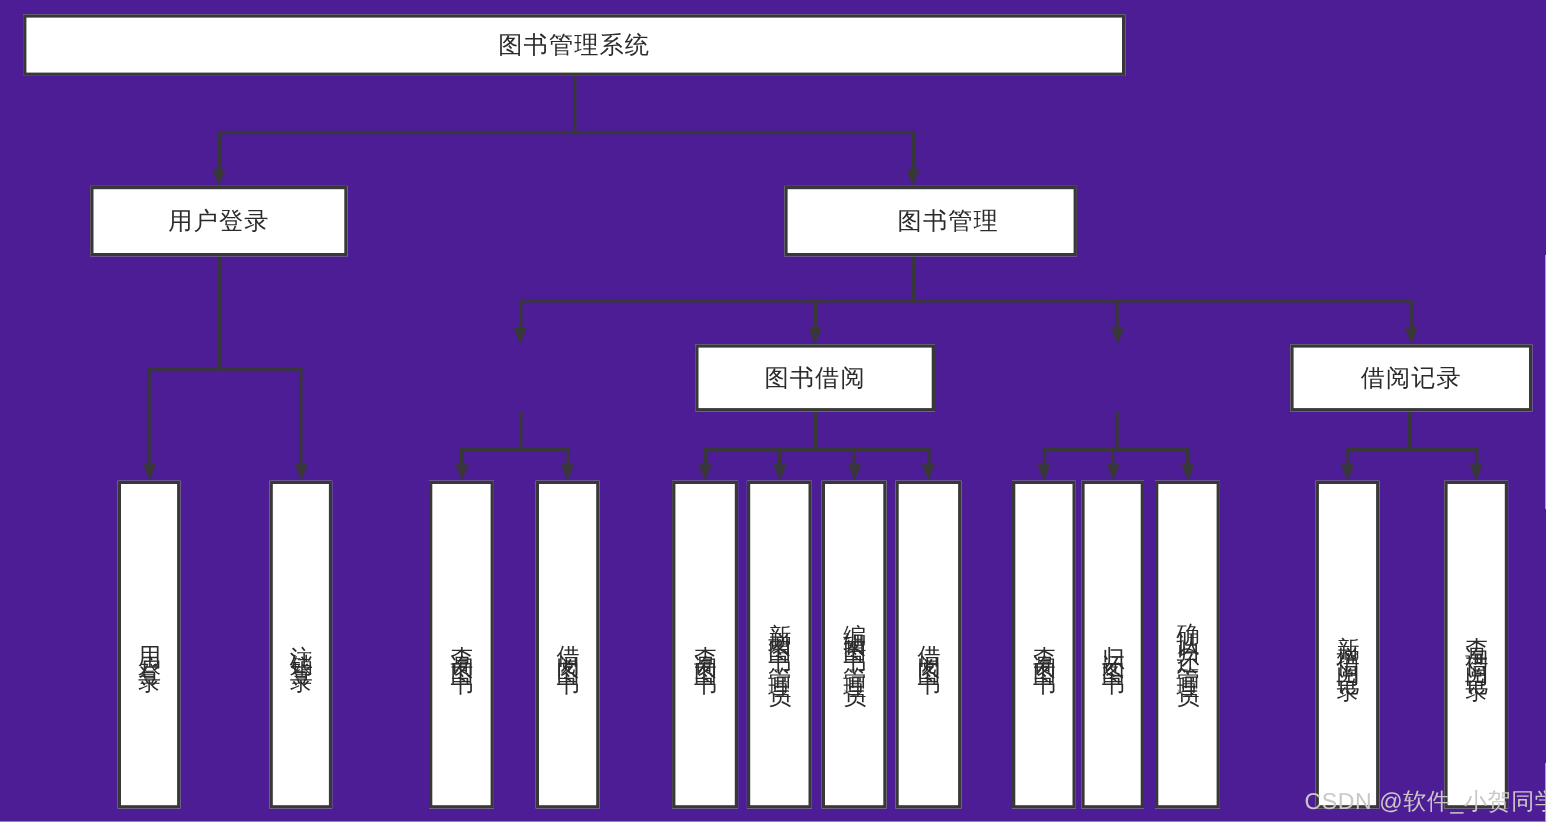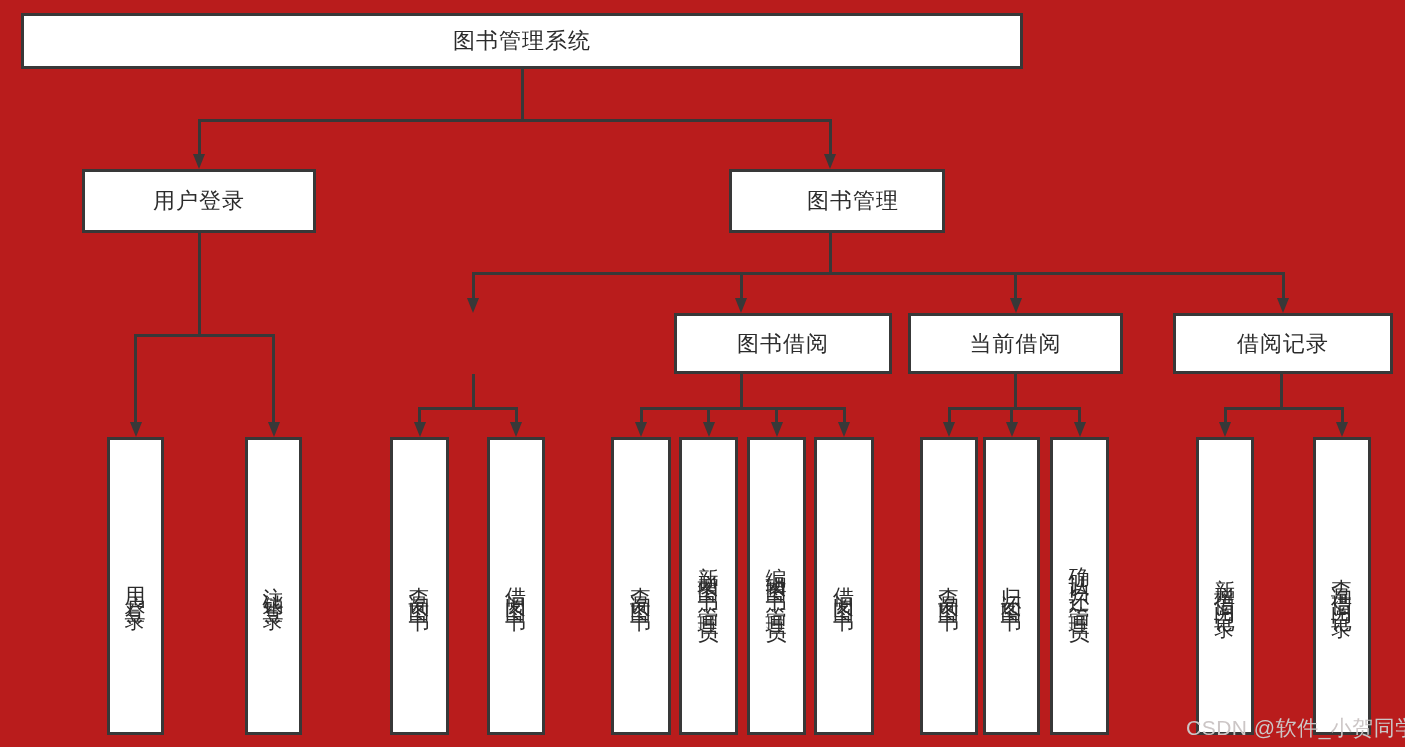--- a/index.html
+++ b/index.html
@@ -1,19 +1,19 @@
 <!DOCTYPE html>
 <html><head>
 <meta charset="utf-8">
 <style>
   html,body{margin:0;padding:0;background:#ffffff;}
   .canvas{
     position:relative;
     width:1405px;height:747px;
-    background:#b91c1c;
+    background:#4c1d95;
     font-family:"Liberation Sans","DejaVu Sans",sans-serif;
     overflow:hidden;
   }
   .node{
     position:absolute;
     background:#ffffff;
     border:3px solid #383838;
     box-sizing:border-box;
     display:flex;
     align-items:center;
@@ -58,29 +58,26 @@
 
 <div class="canvas">
 
   <div class="node hnode" style="left:21px;top:13px;width:1002px;height:56px;">
     <span class="lbl">图书管理系统</span>
   </div>
 
   <div class="node hnode" style="left:82px;top:169px;width:234px;height:64px;">
     <span class="lbl">用户登录</span>
   </div>
-  <div class="node hnode" style="left:729px;top:169px;width:216px;height:64px;padding-left:32px;">
+  <div class="node hnode" style="left:713px;top:169px;width:266px;height:64px;padding-left:32px;">
     <span class="lbl">图书管理</span>
   </div>
 
-  <div class="node hnode" style="left:632px;top:313px;width:218px;height:61px;margin-left:42px;">
+  <div class="node hnode" style="left:632px;top:313px;width:218px;height:61px;">
     <span class="lbl">图书借阅</span>
-  </div>
-  <div class="node hnode" style="left:908px;top:313px;width:215px;height:61px;">
-    <span class="lbl">当前借阅</span>
   </div>
   <div class="node hnode" style="left:1173px;top:313px;width:220px;height:61px;">
     <span class="lbl">借阅记录</span>
   </div>
 
   <div class="node vnode" style="left:107px;top:437px;width:57px;height:298px;">
     <span class="vlbl">用户登录</span>
   </div>
   <div class="node vnode" style="left:245px;top:437px;width:57px;height:298px;">
     <span class="vlbl">注销登录</span>

